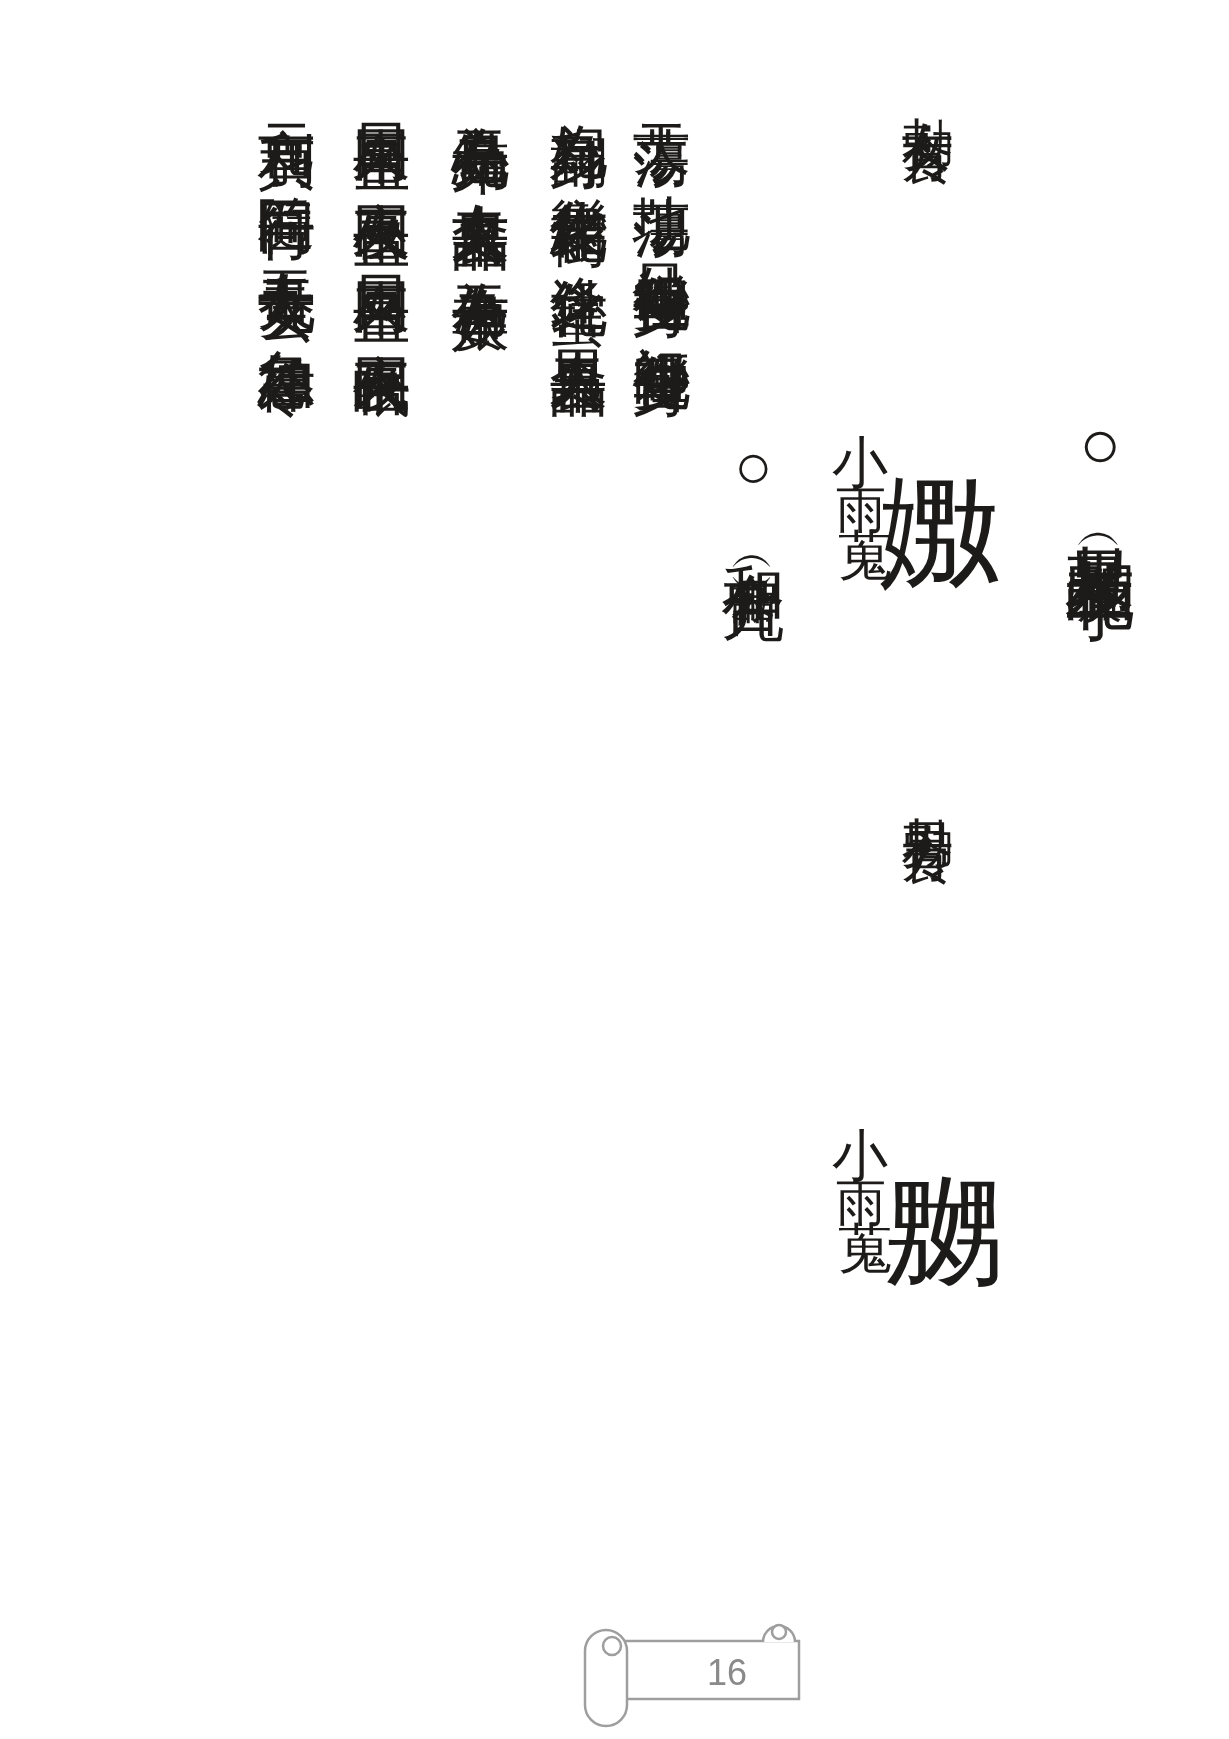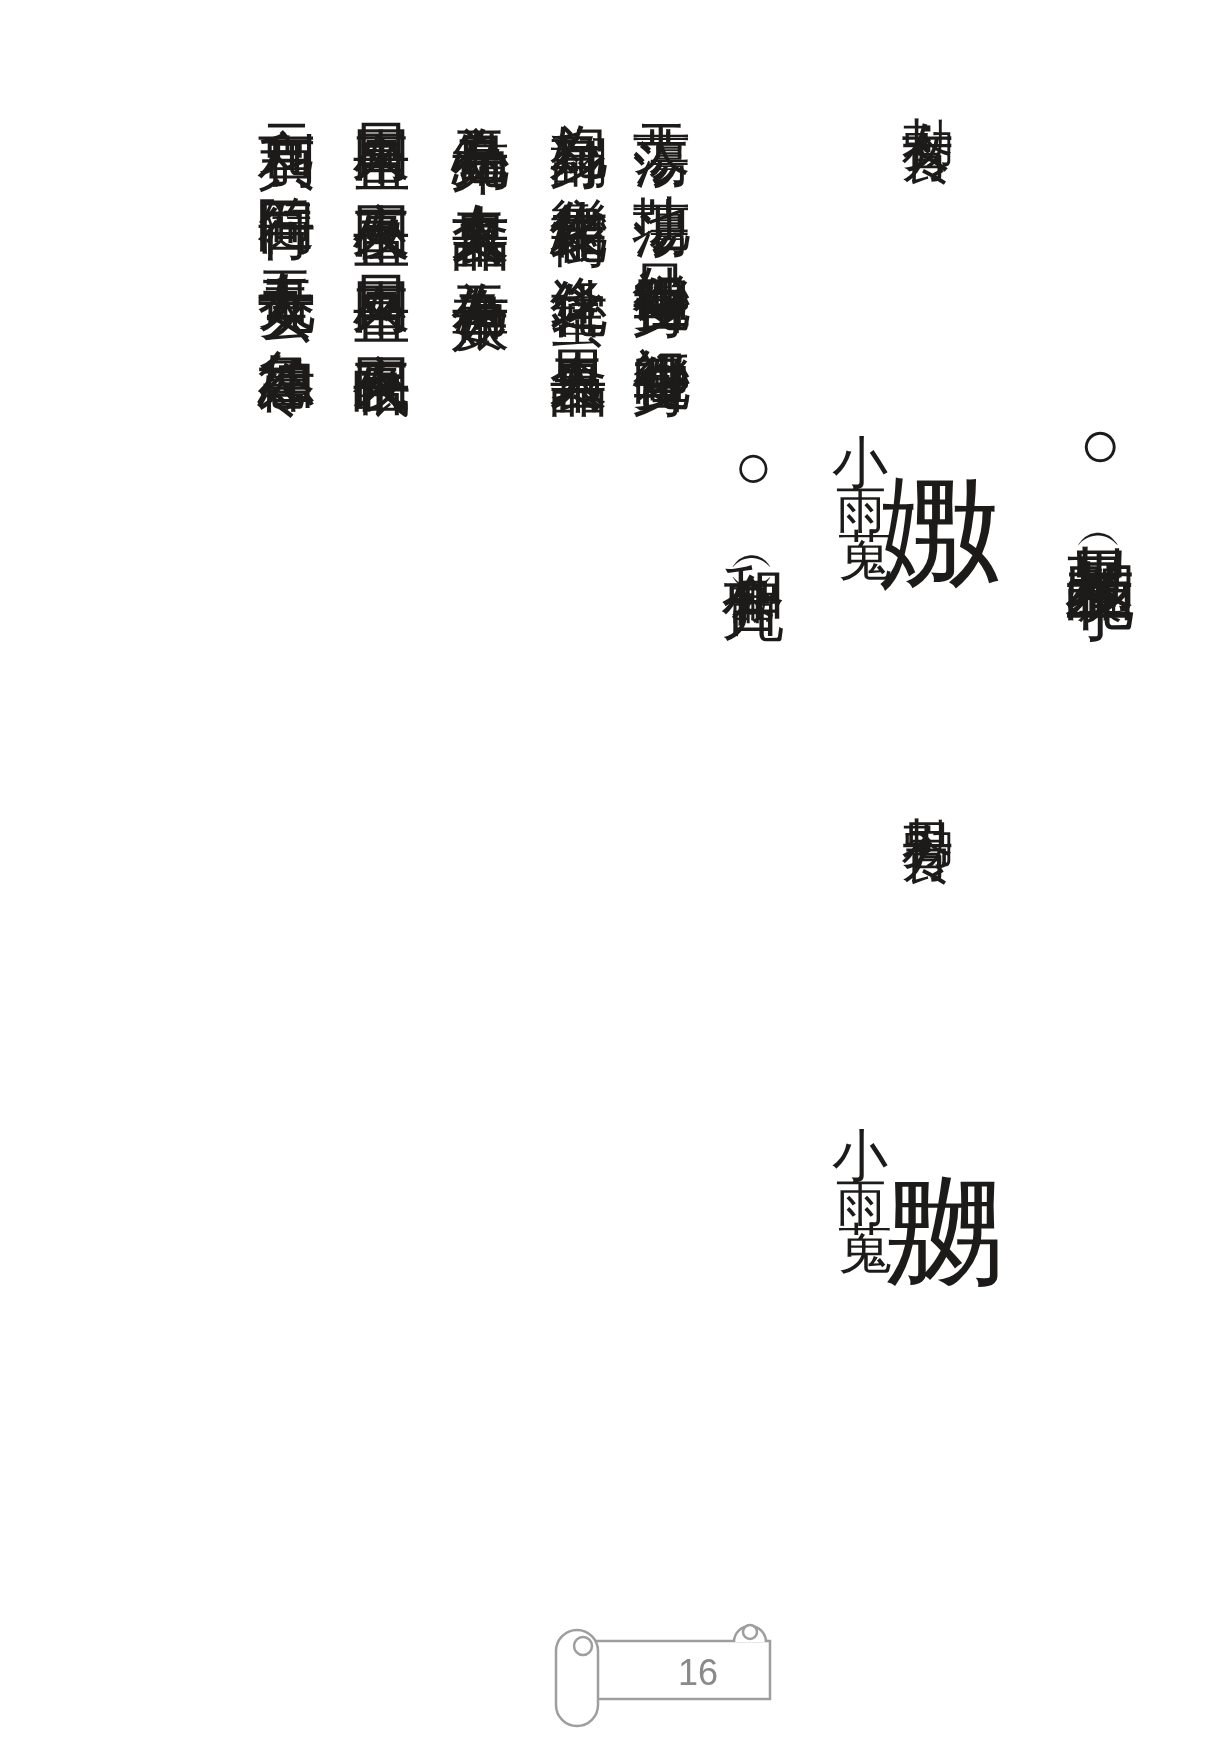--- a/index.html
+++ b/index.html
@@ -32,21 +32,21 @@
   .talisman{position:absolute;width:205px;height:215px;writing-mode:horizontal-tb;}
   #talisman-female{left:828px;top:423px;}
   #talisman-male{left:828px;top:1116px;}
   .t-s,.t-big{position:absolute;line-height:1;display:block;}
   .t-s0{left:4px;top:12px;font-size:56px;}
   .t-s1{left:8px;top:62px;font-size:50px;}
   .t-s2{left:10px;top:106px;font-size:54px;}
   .t-big{left:52px;top:48px;font-size:122px;}
   #talisman-male .t-big{left:58px;top:56px;font-size:120px;}
   
-  .footer-scroll{position:absolute;left:548px;top:1613px;width:230px;height:122px;}
+  .footer-scroll{position:absolute;left:577px;top:1613px;width:230px;height:122px;}
   .footer-scroll svg{display:block;}
 </style>
 </head>
 <body>
 
 <div class="page">
 
   <div class="vcol title-col">
     <span class="title-main">○勅果品花字</span><span class="title-note">（加姓名生庚）</span>
   </div>

